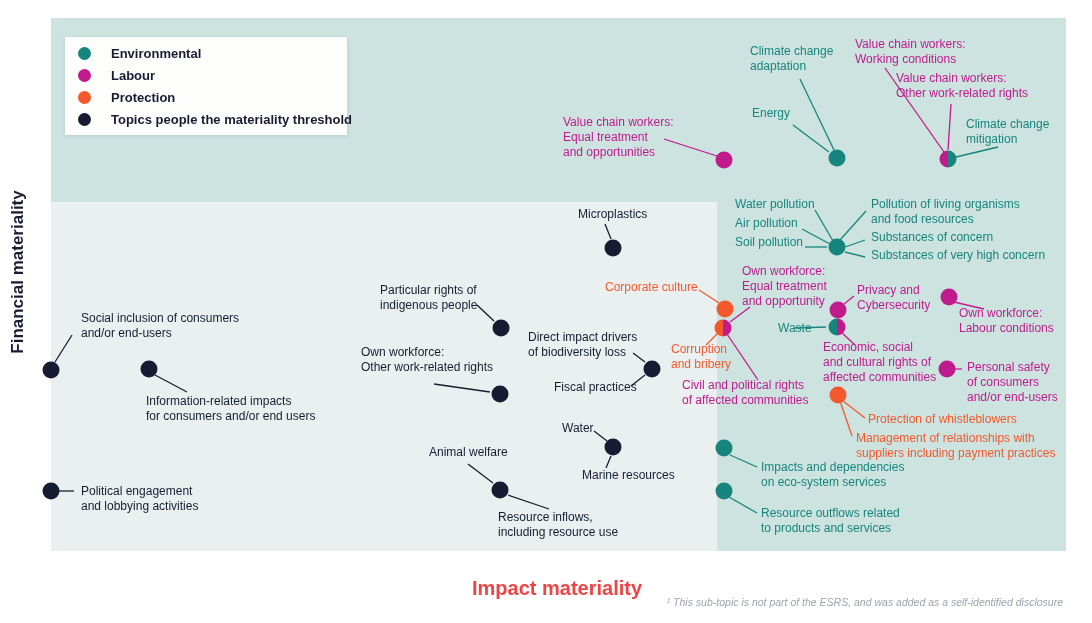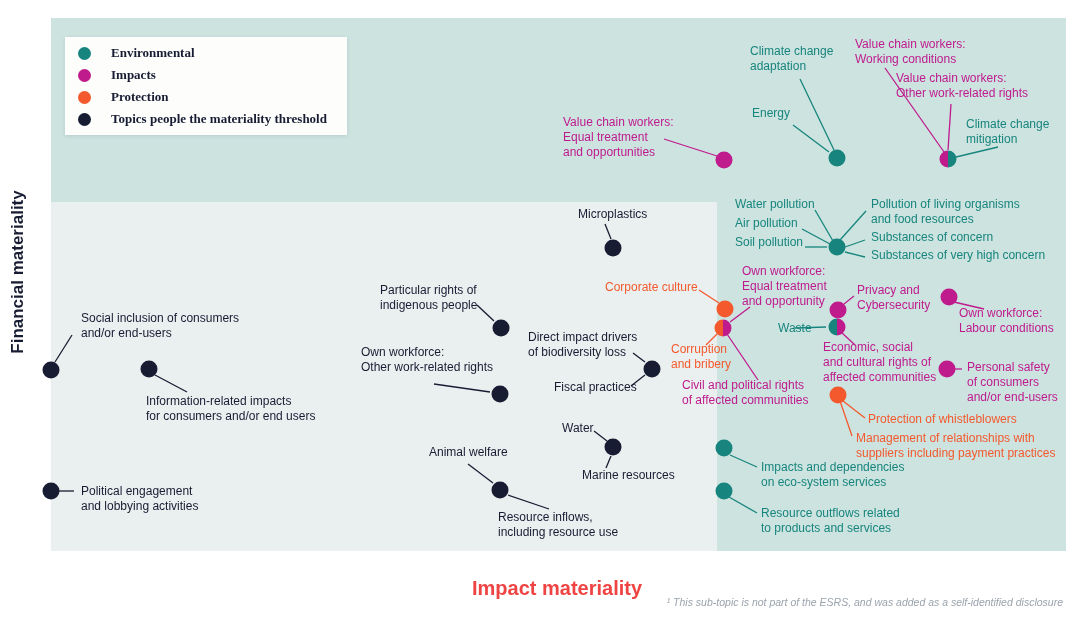--- a/index.html
+++ b/index.html
@@ -5,21 +5,21 @@
   html,body{margin:0;padding:0;background:#ffffff;}
   .canvas{position:relative;width:1092px;height:623px;background:#ffffff;overflow:hidden;
           font-family:"Liberation Sans",sans-serif;}
   #plot-svg{position:absolute;left:0;top:0;}
   #plot-svg text{font-family:"Liberation Sans",sans-serif;font-size:12px;}
   .legend{position:absolute;left:65px;top:37px;width:282px;height:98px;background:#fdfdfc;
           box-shadow:0 1px 4px rgba(20,30,50,0.10);box-sizing:border-box;
           display:flex;flex-direction:column;justify-content:center;padding-left:13px;}
   .legend-row{display:flex;align-items:center;height:22px;}
   .legend-dot{width:13px;height:13px;border-radius:50%;flex:0 0 13px;margin-right:20px;}
-  .legend-label{font-size:13px;font-weight:bold;color:#171c33;white-space:nowrap;font-family:Liberation Serif, serif;}
+  .legend-label{font-size:13px;font-weight:bold;color:#171c33;white-space:nowrap;}
   .y-axis{position:absolute;left:18px;top:272px;transform:translate(-50%,-50%) rotate(-90deg);
           font-size:17px;font-weight:bold;color:#171c33;white-space:nowrap;}
   .x-axis{position:absolute;left:557px;top:577px;transform:translateX(-50%);
           font-size:20px;font-weight:bold;color:#ef4444;white-space:nowrap;}
   .footnote{position:absolute;right:29px;top:596px;font-size:10.5px;font-style:italic;
             color:#9aa3ad;white-space:nowrap;}
 </style>
 </head>
 <body>
 
@@ -172,21 +172,21 @@
       <text x="761" y="471" fill="#17857d"><tspan x="761" y="471">Impacts and dependencies</tspan><tspan x="761" y="486">on eco-system services</tspan></text>
       <text x="761" y="517" fill="#17857d"><tspan x="761" y="517">Resource outflows related</tspan><tspan x="761" y="532">to products and services</tspan></text>
     </svg>
   <div class="legend">
       <div class="legend-row">
         <span class="legend-dot" style="background: rgb(23, 133, 125);"></span>
         <span class="legend-label">Environmental</span>
       </div>
       <div class="legend-row">
         <span class="legend-dot" style="background: rgb(191, 27, 141);"></span>
-        <span class="legend-label">Impacts</span>
+        <span class="legend-label">Labour</span>
       </div>
       <div class="legend-row">
         <span class="legend-dot" style="background: rgb(244, 89, 45);"></span>
         <span class="legend-label">Protection</span>
       </div>
       <div class="legend-row">
         <span class="legend-dot" style="background: rgb(23, 28, 51);"></span>
         <span class="legend-label">Topics people the materiality threshold</span>
       </div>
     </div>

